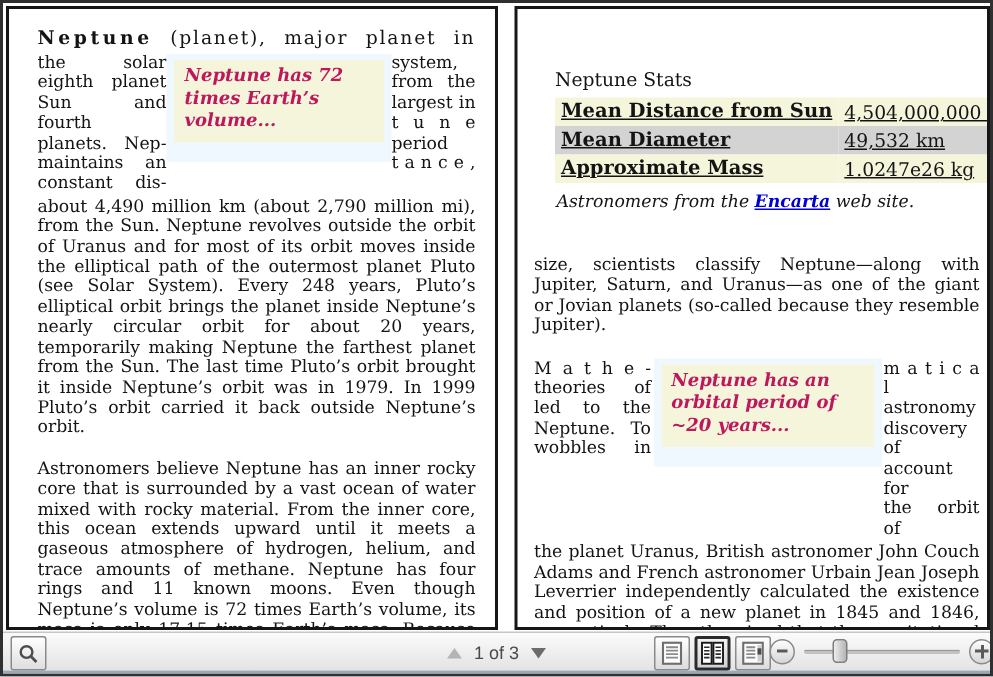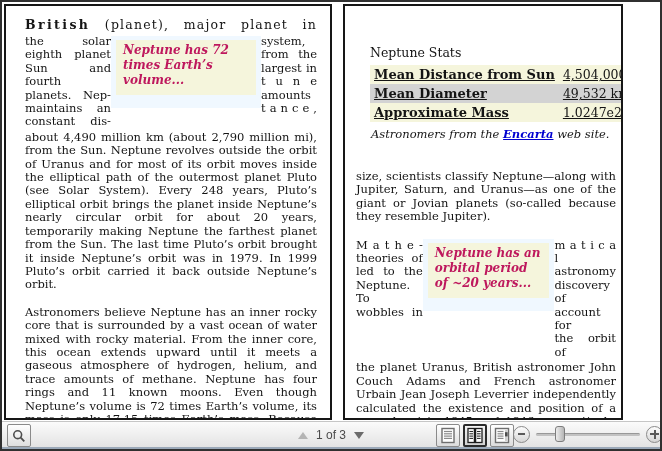--- a/index.html
+++ b/index.html
@@ -8,21 +8,21 @@
     position:relative; width:662px; height:451px;
     border:2px solid #303030; background:#fff; overflow:hidden;
     font-family:"DejaVu Serif", serif;
   }
   
   .page {
     position:absolute; top:2px; height:416px; background:#fff;
     border:2px solid #161616; overflow:hidden; color:#141414;
   }
   .page-left  { left:2px;   width:328px; padding:11px 13px 0 19px; }
-  .page-right { left:341px; width:280px; padding:0 5px 0 11px; }
+  .page-right { left:341px; width:317px; padding:0 5px 0 11px; }
 
   .body-text { font-size:11.5px; line-height:13.4px; text-align:justify; }
   .first-line {
     font-size:12.5px; line-height:16px; letter-spacing:1.2px;
     text-align:justify; text-align-last:justify; margin-bottom:1px;
   }
   .lead-bold { font-weight:bold; letter-spacing:2.4px; }
 
   .wrap-row { display:flex; justify-content:space-between; margin:2px 0 2px; }
   .col { font-size:11.5px; line-height:13.4px; }
@@ -101,40 +101,40 @@
     background:linear-gradient(90deg,#ececec,#b5b5b5);
     border:1px solid #7d7d7d; border-radius:3px; cursor:grab;
   }
 </style>
 </head>
 <body>
 
 <div class="window">
 
   <div class="page page-left">
-    <div class="first-line"><span class="lead-bold">British</span><span> (planet), major planet in</span></div>
+    <div class="first-line"><span class="lead-bold">Neptune</span><span> (planet), major planet in</span></div>
 
     <div class="wrap-row">
       <div class="col p1l">
         <div class="jl">the solar</div>
         <div class="jl">eighth planet</div>
         <div class="jl">Sun and fourth</div>
         <div class="jl">planets. Nep-</div>
         <div class="jl">maintains an</div>
         <div class="jl">constant dis-</div>
       </div>
       <div class="floater f1">
         <div class="quote">Neptune has 72 times Earth’s volume...</div>
       </div>
       <div class="col p1r">
         <div class="jl">system,</div>
         <div class="jl">from the</div>
         <div class="jl">largest in</div>
         <div class="jl">t u n e</div>
-        <div class="jl">amounts</div>
+        <div class="jl">period</div>
         <div class="jl">t a n c e ,</div>
       </div>
     </div>
 
     <div class="body-text">about 4,490 million km (about 2,790 million mi), from the Sun. Neptune revolves outside the orbit of Uranus and for most of its orbit moves inside the elliptical path of the outermost planet Pluto (see Solar System). Every 248 years, Pluto’s elliptical orbit brings the planet inside Neptune’s nearly circular orbit for about 20 years, temporarily making Neptune the farthest planet from the Sun. The last time Pluto’s orbit brought it inside Neptune’s orbit was in 1979. In 1999 Pluto’s orbit carried it back outside Neptune’s orbit.</div>
     <div class="body-text para-gap">Astronomers believe Neptune has an inner rocky core that is surrounded by a vast ocean of water mixed with rocky material. From the inner core, this ocean extends upward until it meets a gaseous atmosphere of hydrogen, helium, and trace amounts of methane. Neptune has four rings and 11 known moons. Even though Neptune’s volume is 72 times Earth’s volume, its mass is only 17.15 times Earth’s mass. Because of its</div>
   </div>
 
   <div class="page page-right">
     <div class="stats">

